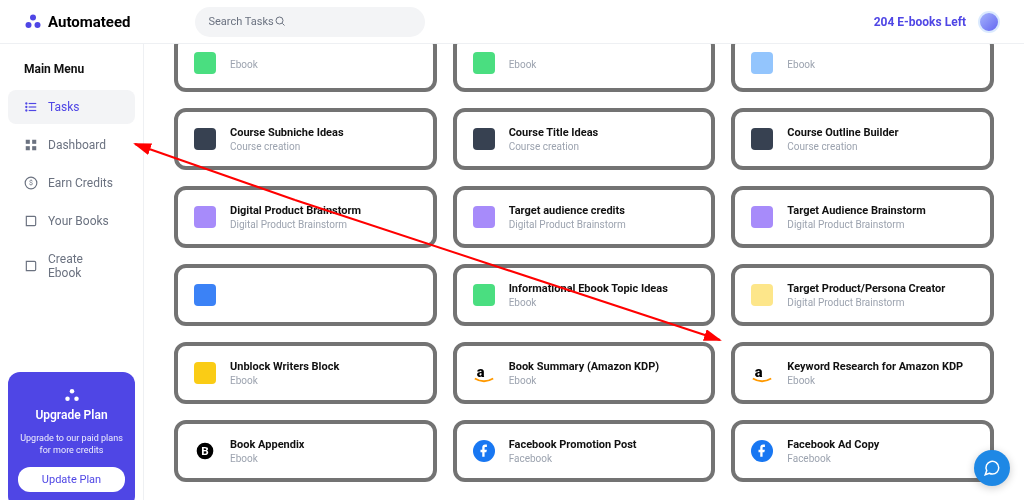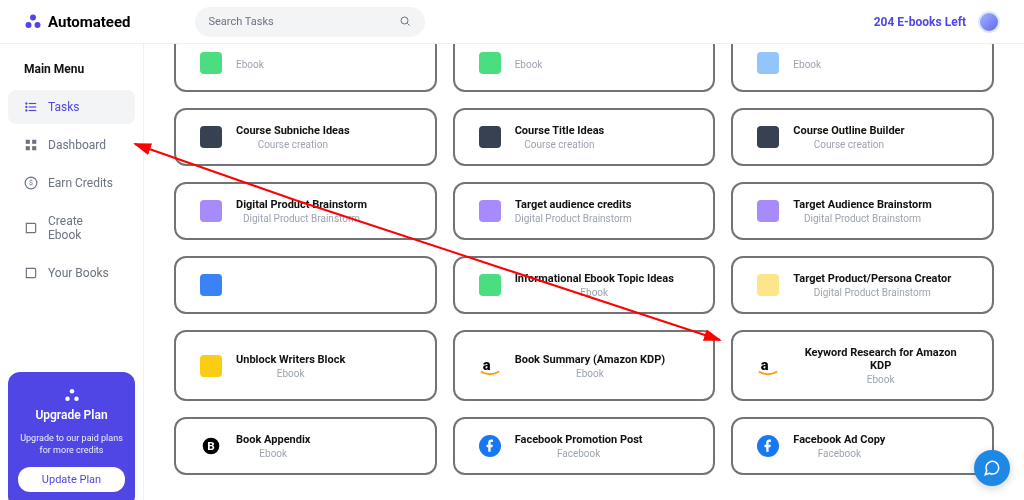--- a/index.html
+++ b/index.html
@@ -4,21 +4,21 @@
 <style>
 * { margin: 0; padding: 0; box-sizing: border-box; font-family: -apple-system, BlinkMacSystemFont, "Segoe UI", Roboto, sans-serif; }
 body { background: #fff; width: 1024px; height: 500px; overflow: hidden; position: relative; }
 
 .topbar { height: 44px; border-bottom: 1px solid #eef0f3; display: flex; align-items: center; padding: 0 24px; gap: 24px; }
 .logo { display: flex; align-items: flex-start; gap: 6px; font-weight: 700; font-size: 15px; color: #000; }
 .logo-icon { width: 18px; height: 18px; display: flex; align-items: center; justify-content: center; }
 .logo-icon svg { width: 18px; height: 18px; }
 
 .search-wrap { margin-left: 40px; }
-.search { width: 230px; height: 30px; background: #f3f4f6; border: none; border-radius: 16px; padding: 0 14px; display: flex; align-items: center; justify-content: space-between; }
+.search { width: 230px; height: 30px; background: #f3f4f6; border: none; border-radius: 16px; padding: 0 14px; display: flex; align-items: center; }
 .search-text { font-size: 11px; color: #6b7280; }
 .search-icon { color: #6b7280; }
 
 .top-right { margin-left: auto; display: flex; align-items: center; gap: 12px; font-weight: bold; }
 .ebooks-left { color: #4f46e5; font-size: 12px; }
 .avatar { width: 22px; height: 22px; border-radius: 50%; background: linear-gradient(135deg,#a5b4fc,#6366f1); border: 2px solid #dbeafe; }
 
 .layout { display: flex; height: calc(500px - 44px); }
 
 .sidebar { width: 144px; border-right: 1px solid #eef0f3; padding: 18px 8px 0 8px; position: relative; }
@@ -28,21 +28,21 @@
 .nav-icon { width: 14px; height: 14px; display: flex; align-items: center; justify-content: center; flex-shrink: 0; }
 
 .upgrade-card { position: absolute; left: 8px; right: 8px; bottom: -8px; background: #4f46e5; border-radius: 12px; padding: 16px 10px; text-align: center; color: #fff; }
 .upgrade-icon { margin-bottom: 6px; display: flex; justify-content: center; }
 .upgrade-title { font-size: 12px; font-weight: 600; margin-bottom: 10px; }
 .upgrade-sub { font-size: 9px; opacity: .9; line-height: 1.4; margin-bottom: 10px; }
 .upgrade-btn { background: #fff; color: #4f46e5; border: none; border-radius: 12px; padding: 6px 0; width: 100%; font-size: 11px; cursor: pointer; }
 
 .main { flex: 1; padding: 0 30px; overflow: hidden; }
 .grid { display: grid; grid-template-columns: repeat(3, 1fr); gap: 16px; margin-top: -10px; }
-.card { border: 2px solid #737373; border-radius: 12px; padding: 14px 24px; display: flex; align-items: center; gap: 14px; cursor: pointer; background: #fff; min-height: 58px; text-align: center; }
+.card { border: 4px solid #737373; border-radius: 12px; padding: 14px 16px; display: flex; align-items: center; gap: 14px; cursor: pointer; background: #fff; min-height: 58px; }
 .card-icon { width: 22px; height: 22px; flex-shrink: 0; display: flex; align-items: center; justify-content: center; border-radius: 4px; }
 .card-body { display: flex; flex-direction: column; gap: 2px; }
 .card-title { font-size: 11px; font-weight: 700; color: #111; }
 .card-sub { font-size: 10px; color: #9ca3af; }
 
 .chat-bubble { position: absolute; right: 14px; bottom: 14px; width: 36px; height: 36px; border-radius: 50%; background: #1e88e5; display: flex; align-items: center; justify-content: center; color: #fff; cursor: pointer; box-shadow: 0 2px 8px rgba(0,0,0,.2); }
 
 .annotation-arrow { position: absolute; pointer-events: none; }
 
 
@@ -127,30 +127,30 @@
       </span>
       <span>Earn Credits</span>
     </div>
 
     <div class="nav-item">
       <span class="nav-icon">
         <svg viewBox="0 0 24 24" width="14" height="14" fill="currentColor">
             <path d="M4 4h14a2 2 0 012 2v12a2 2 0 01-2 2H4V4z" fill="none" stroke="currentColor" stroke-width="2"></path>
           </svg>
       </span>
-      <span>Create Ebook</span>
+      <span>Your Books</span>
     </div>
 
     <div class="nav-item">
       <span class="nav-icon">
         <svg viewBox="0 0 24 24" width="14" height="14" fill="currentColor">
             <path d="M4 4h14a2 2 0 012 2v12a2 2 0 01-2 2H4V4z" fill="none" stroke="currentColor" stroke-width="2"></path>
           </svg>
       </span>
-      <span>Your Books</span>
+      <span>Create Ebook</span>
     </div>
 
     <div class="upgrade-card">
       <div class="upgrade-icon">
         <svg width="18" height="14" viewBox="0 0 24 18" fill="#fff">
             <circle cx="12" cy="4" r="3"></circle>
             <circle cx="6" cy="14" r="3"></circle>
             <circle cx="18" cy="14" r="3"></circle>
           </svg>
       </div>

